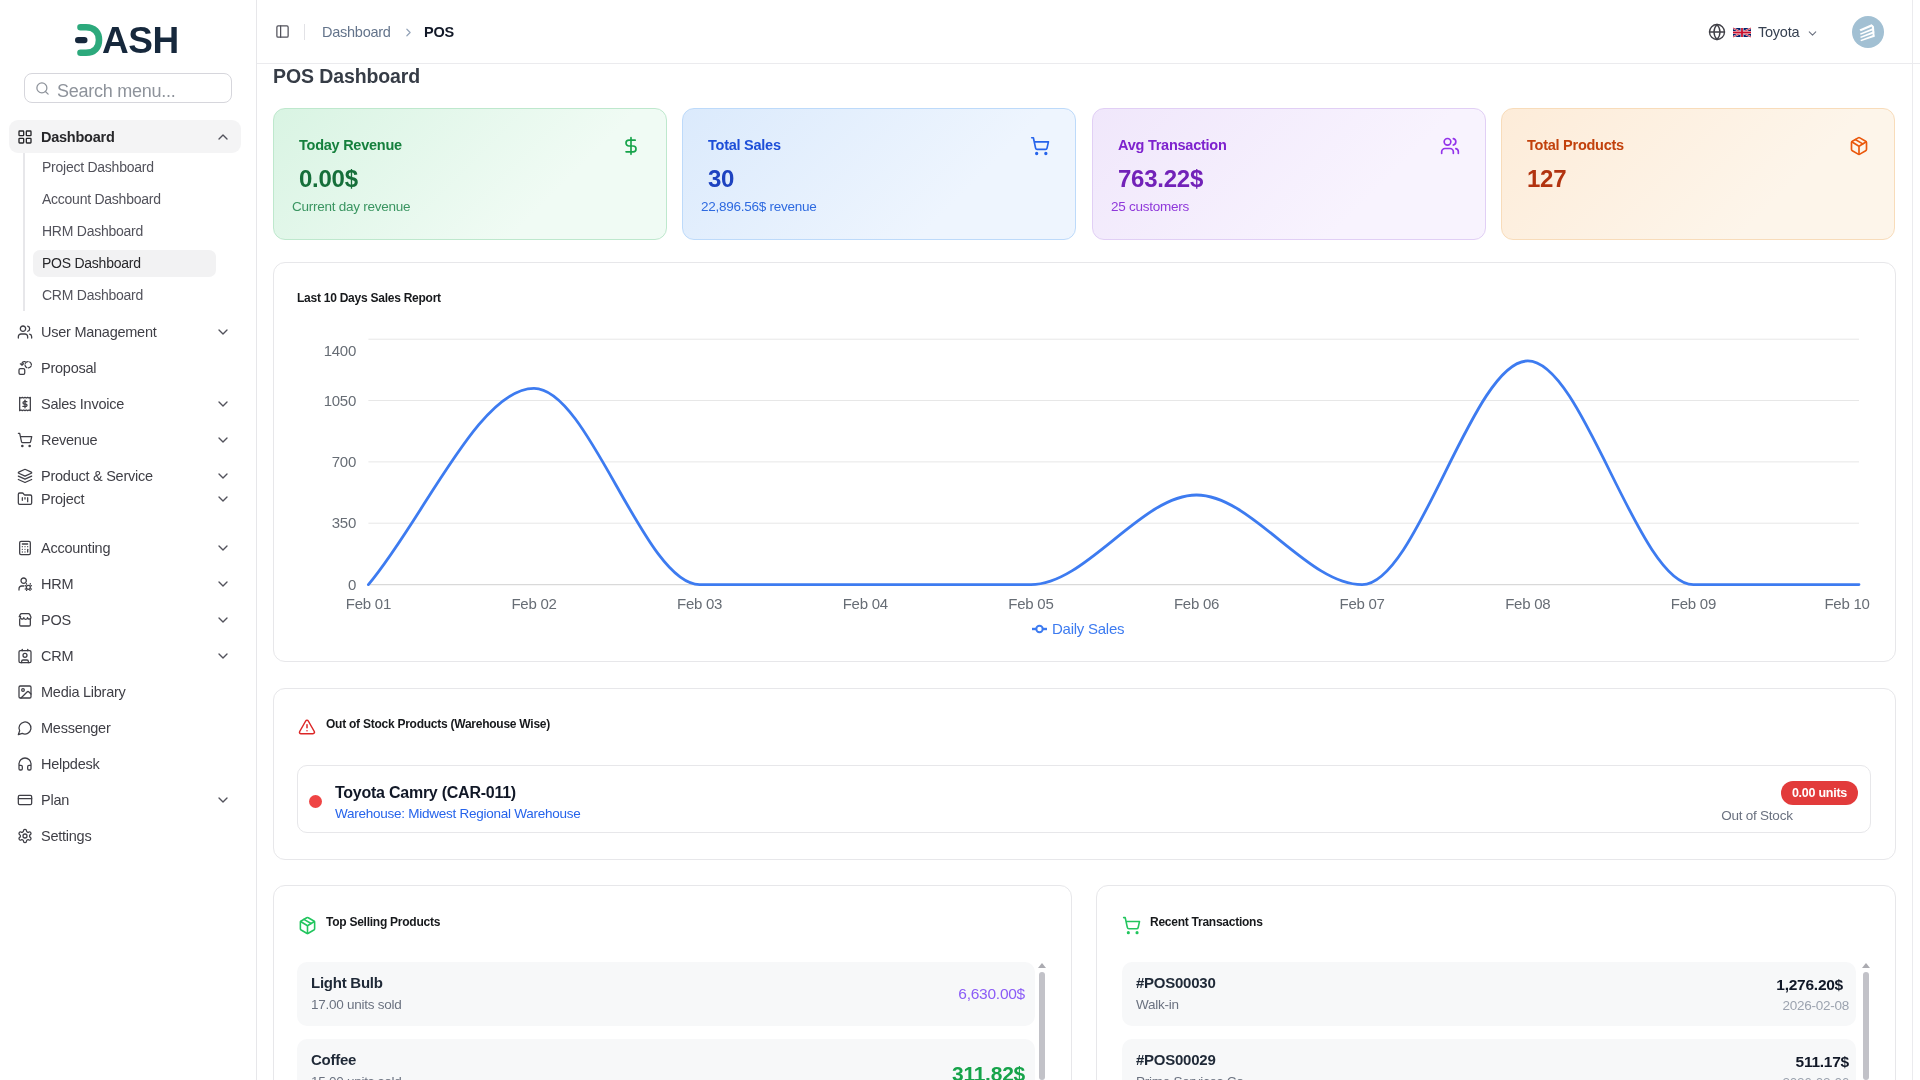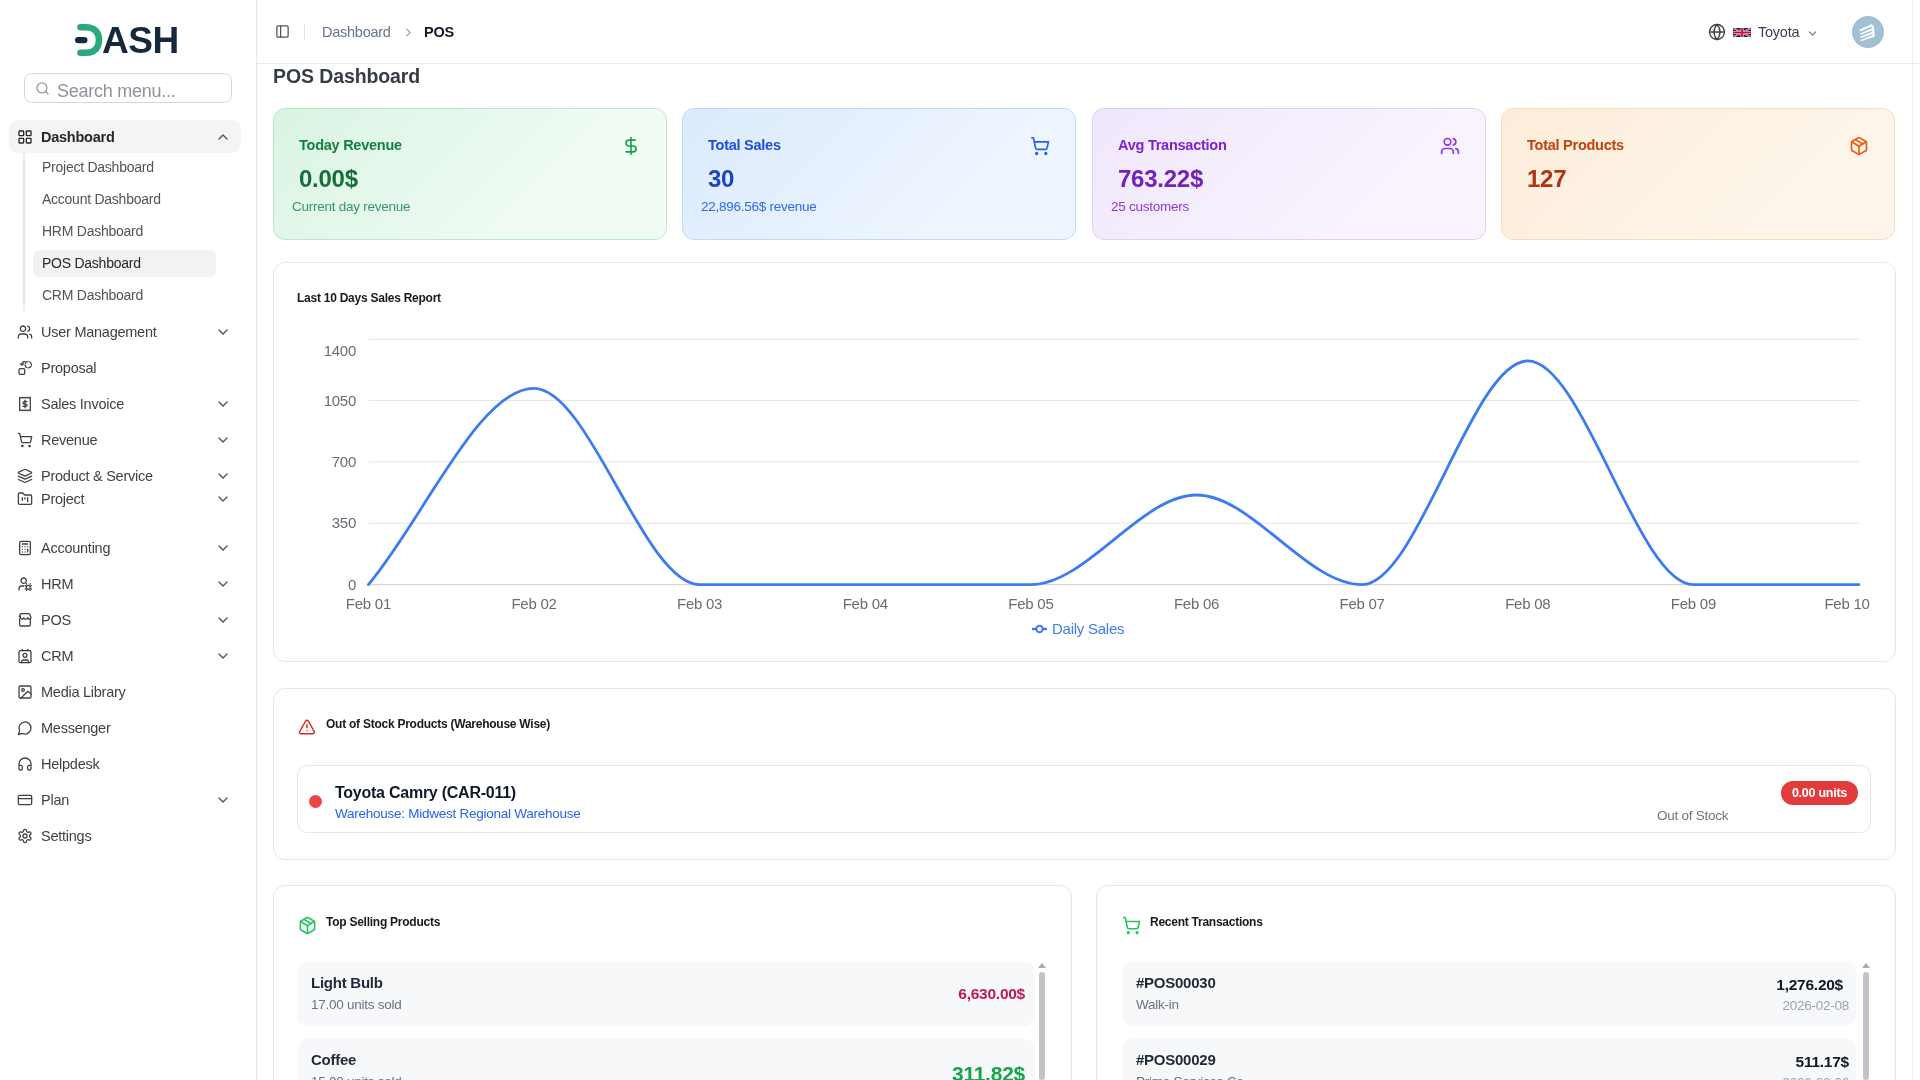--- a/index.html
+++ b/index.html
@@ -343,34 +343,34 @@
     <path d="m21.73 18-8-14a2 2 0 0 0-3.48 0l-8 14A2 2 0 0 0 4 21h16a2 2 0 0 0 1.73-3Z"></path>
     <path d="M12 9v4"></path>
     <path d="M12 17h.01"></path>
   </svg>
 <div class="ctitle" style="left:326px;top:717px">Out of Stock Products (Warehouse Wise)</div>
 <div class="card" style="left:297px;top:765px;width:1574px;height:68px;border-radius:10px"></div>
 <div class="abs" style="left:309px;top:795px;width:13px;height:13px;border-radius:50%;background:#ef4444"></div>
 <div class="abs" style="left:335px;top:784px;font-size:16px;font-weight:700;color:#111827">Toyota Camry (CAR-011)</div>
 <div class="abs" style="left:335px;top:806px;font-size:13.5px;color:#2563eb">Warehouse: Midwest Regional Warehouse</div>
 <div class="abs" style="left:1781px;top:781px;width:77px;height:24px;border-radius:12px;background:#e23b3b;color:#fff;font-size:12.5px;font-weight:700;text-align:center;line-height:24px">0.00 units</div>
-<div class="abs" style="left:1657px;top:808px;width:200px;text-align:left;font-size:13.5px;color:#6b7280">Out of Stock</div>
+<div class="abs" style="left:1657px;top:808px;width:200px;text-align:center;font-size:13.5px;color:#6b7280">Out of Stock</div>
 
 <div class="card" style="left:273px;top:885px;width:799px;height:260px"></div>
 <svg class="abs" style="left:298px;top:916px" width="19" height="19" viewBox="0 0 24 24" fill="none" stroke="#22c55e" stroke-width="2" stroke-linecap="round" stroke-linejoin="round">
     <path d="M11 21.73a2 2 0 0 0 2 0l7-4A2 2 0 0 0 21 16V8a2 2 0 0 0-1-1.73l-7-4a2 2 0 0 0-2 0l-7 4A2 2 0 0 0 3 8v8a2 2 0 0 0 1 1.73Z"></path>
     <path d="M12 22V12"></path>
     <path d="m3.3 7 7.703 4.734a2 2 0 0 0 1.994 0L20.7 7"></path>
     <path d="m7.5 4.27 9 5.15"></path>
   </svg>
 <div class="ctitle" style="left:326px;top:915px">Top Selling Products</div>
 <div class="lrow" style="left:297px;top:962px;width:738px;height:64px">
   <div class="n">Light Bulb</div>
   <div class="u">17.00 units sold</div>
-  <div class="abs" style="right:10px;top:23px;font-size:15.5px;font-weight:700;color:#be185d">6,630.00$</div>
+  <div class="abs" style="right:10px;top:23px;font-size:15.5px;font-weight:400;color:#8b5cf6">6,630.00$</div>
 </div>
 <div class="lrow" style="left:297px;top:1039px;width:738px;height:64px">
   <div class="n">Coffee</div>
   <div class="u">15.00 units sold</div>
   <div class="abs" style="right:10px;top:23px;font-size:21px;font-weight:700;color:#16a34a">311.82$</div>
 </div>
 <div class="sbarr" style="left:1038px;top:963px"></div>
 <div class="sbthumb" style="left:1039px;top:972px;height:108px"></div>
 
 <div class="card" style="left:1096px;top:885px;width:800px;height:260px"></div>

